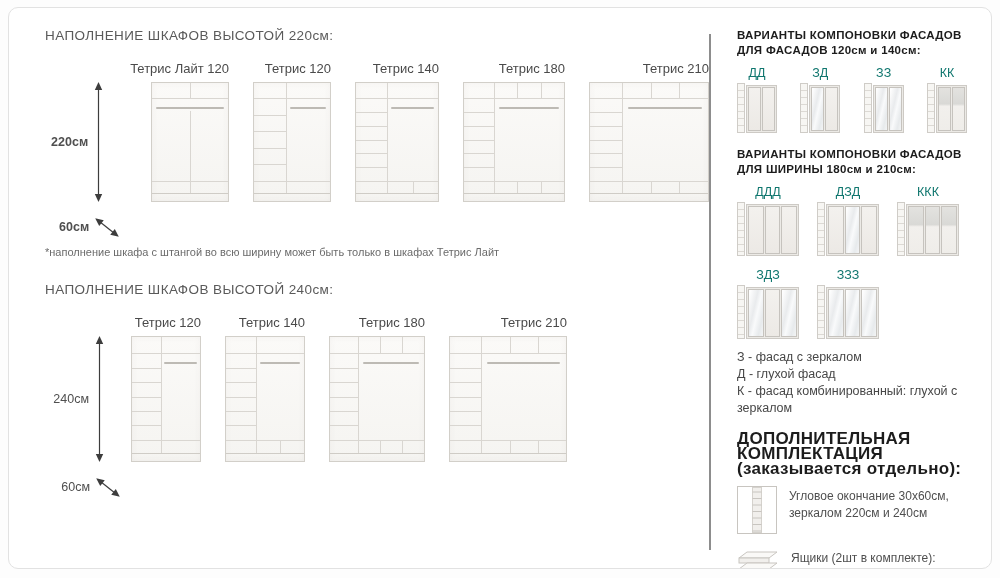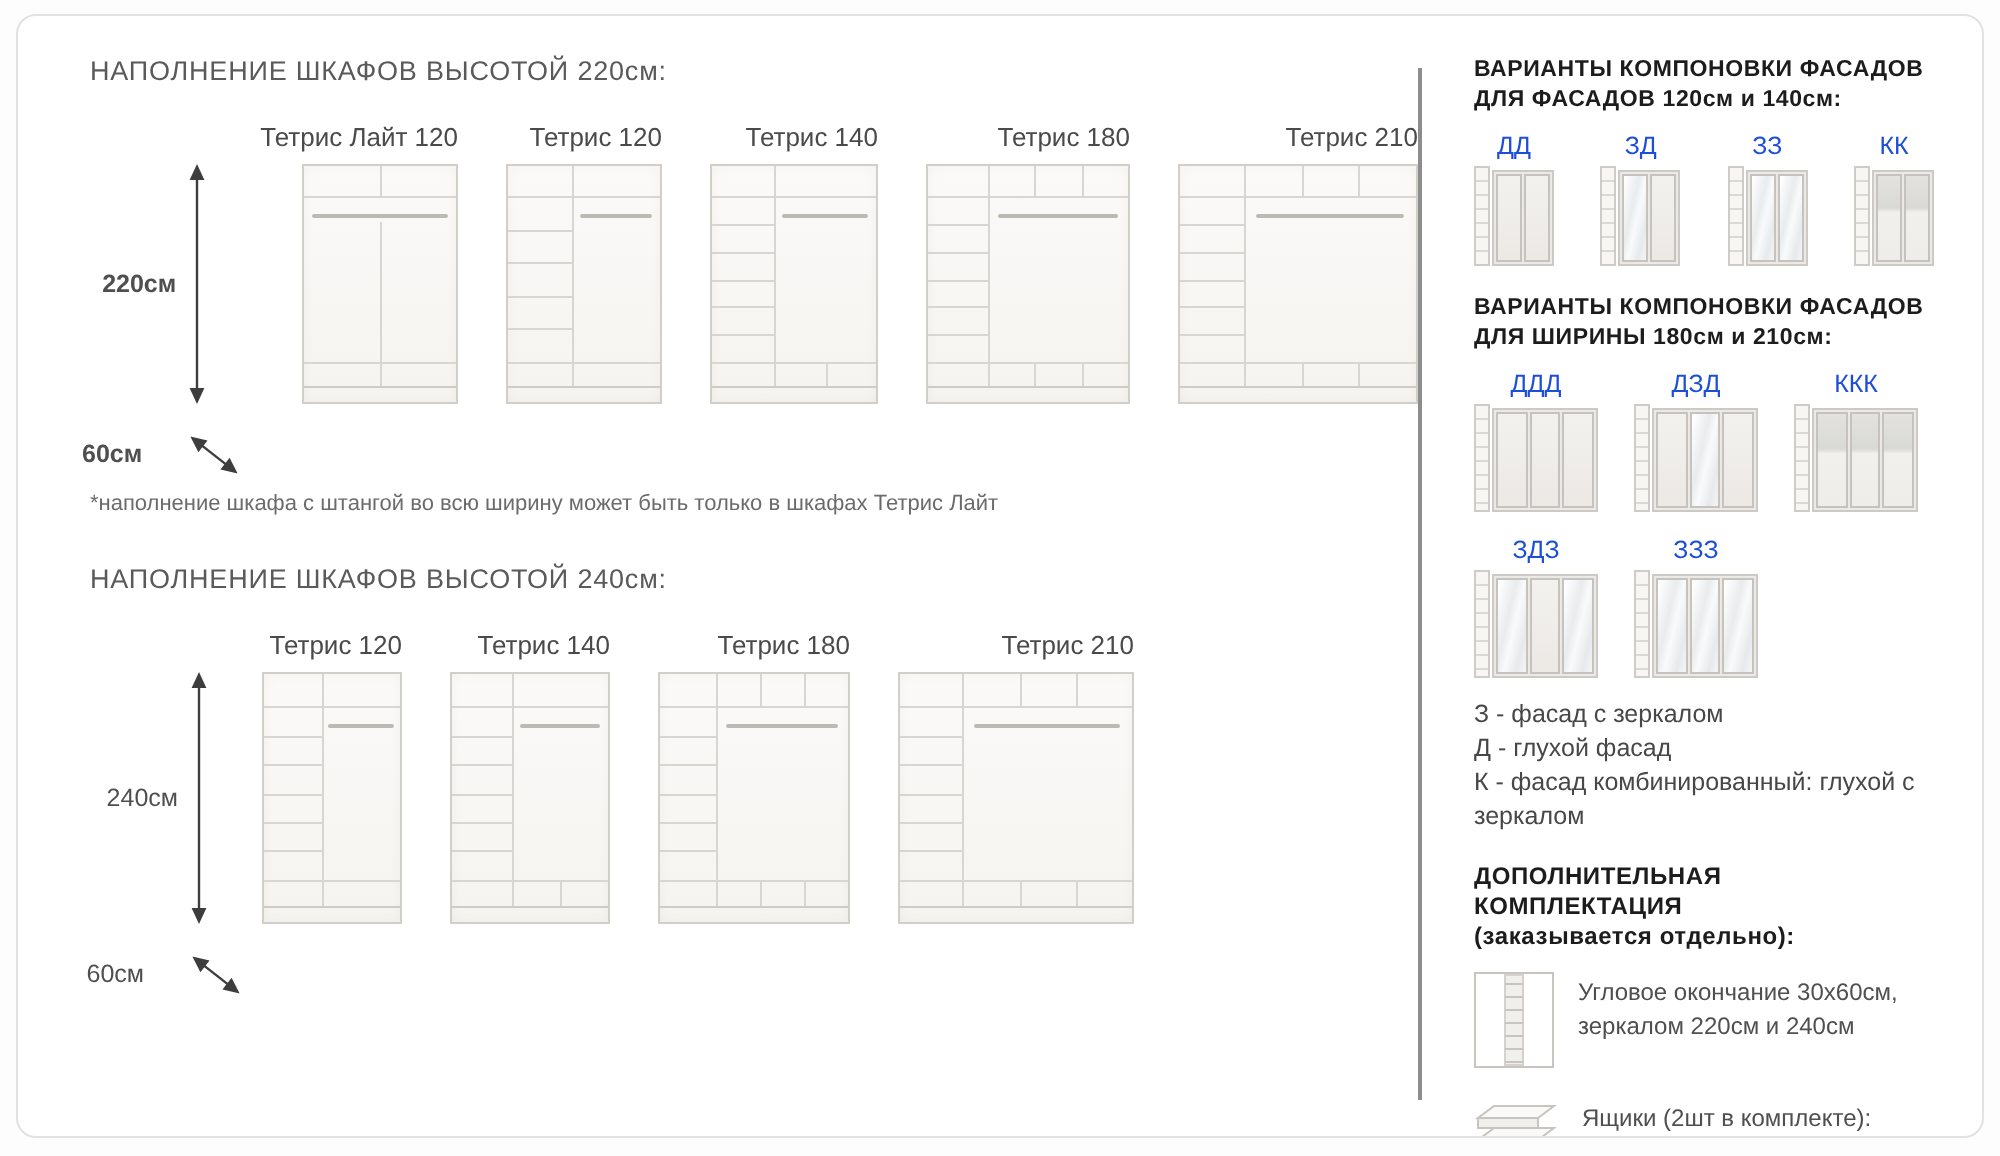--- a/index.html
+++ b/index.html
@@ -30,51 +30,51 @@
     background:linear-gradient(180deg,#fbfaf8,#f5f4f1);
     box-shadow:inset 0 0 6px rgba(120,110,95,0.06);
   }
   .hl { position:absolute; height:1px; background:#d9d6d1; }
   .hl.plinth { background:#cfccc6; }
   .vl { position:absolute; width:1px; background:#d9d6d1; }
   .rod { position:absolute; top:20.5%; height:2px; background:#bdbab4; border-radius:2px; }
   .dims { position:relative; width:64px; align-self:flex-end; }
   .dim-v { position:absolute; right:2px; top:0; bottom:0; display:flex; align-items:center; gap:5px; }
   .dim-label { font-size:12.5px; color:#4f4f4f; white-space:nowrap; }
-  .dim-d { position:absolute; bottom:-32px; right:-16px; display:flex; align-items:center; gap:21px; }
+  .dim-d { position:absolute; bottom:-32px; right:-16px; display:flex; align-items:center; gap:3px; }
   .dim-arrow-d svg { transform:rotate(38deg); display:block; }
   .dim-arrow-v svg { display:block; }
   .footnote { font-size:11px; color:#6b6b6b; margin:44px 0 0 2px; }
   .sec2 { margin-top:24px; }
   
   .divider { width:2px; background:#8d8d8d; align-self:stretch; margin:26px 0 18px; }
   
   .right-panel { flex:1; padding:20px 24px 0 26px; }
   .fgroup-title { margin-bottom:8px; }
   .fgroup-title-line { font-size:11.5px; line-height:15px; font-weight:bold; color:#1c1c1c; letter-spacing:0.3px; }
   .fvariants { margin-bottom:14px; }
   .fvariants.spread { display:flex; justify-content:space-between; }
   .fvariants.wrapgrid { display:flex; flex-wrap:wrap; column-gap:18px; row-gap:12px; margin-bottom:8px; }
   .variant { display:flex; flex-direction:column; align-items:center; }
-  .variant-label { font-size:12.5px; color:#1d4ed8; height:16px; margin-bottom:3px; }
+  .variant-label { font-size:12.5px; color:#0f766e; height:16px; margin-bottom:3px; }
   .fic { display:flex; width:40px; height:48px; }
   .fic.fic3 { width:62px; height:52px; }
   .fic-side {
     width:8px; align-self:stretch; margin:-2px 1px 0 0;
     border:1px solid #cfccc7;
     background:repeating-linear-gradient(180deg,#f7f6f3 0px,#f7f6f3 6px,#dcd9d4 6px,#dcd9d4 7px);
   }
   .fic-doors { flex:1; display:flex; gap:1px; padding:1px; border:1px solid #cdcac5; background:#eceae6; }
   .fic-door { flex:1; border:1px solid #c6c3be; }
   .door-D { background:linear-gradient(180deg,#f3f1ee,#ece9e5); }
   .door-Z { background:linear-gradient(103deg,#fefefe 5%,#e9ebed 38%,#f9fafb 55%,#e7eaec 80%,#f3f4f5 100%); }
   .door-K { background:linear-gradient(180deg,#e3e2df 0%,#d9d9d6 38%,#eceae7 42%,#f2f0ed 43%,#efede9 100%); }
   .legend { margin:10px 0 12px; }
   .legend-line { font-size:12.5px; line-height:17px; color:#474747; }
-  .extras-title-line { font-size:12px; line-height:15px; font-weight:bold; color:#1c1c1c; letter-spacing:0.3px; }
+  .extras-title-line { font-size:17px; line-height:15px; font-weight:bold; color:#1c1c1c; letter-spacing:0.3px; }
   .extras { margin-top:14px; }
   .extras-head { margin-bottom:10px; }
   .extra-item { display:flex; gap:12px; margin-bottom:10px; align-items:flex-start; }
   .extra-icon { flex:0 0 auto; }
   .extra-lines { padding-top:2px; }
   .extra-line { font-size:12px; line-height:17px; color:#4f4f4f; }
 </style>
 </head>
 <body>
 

